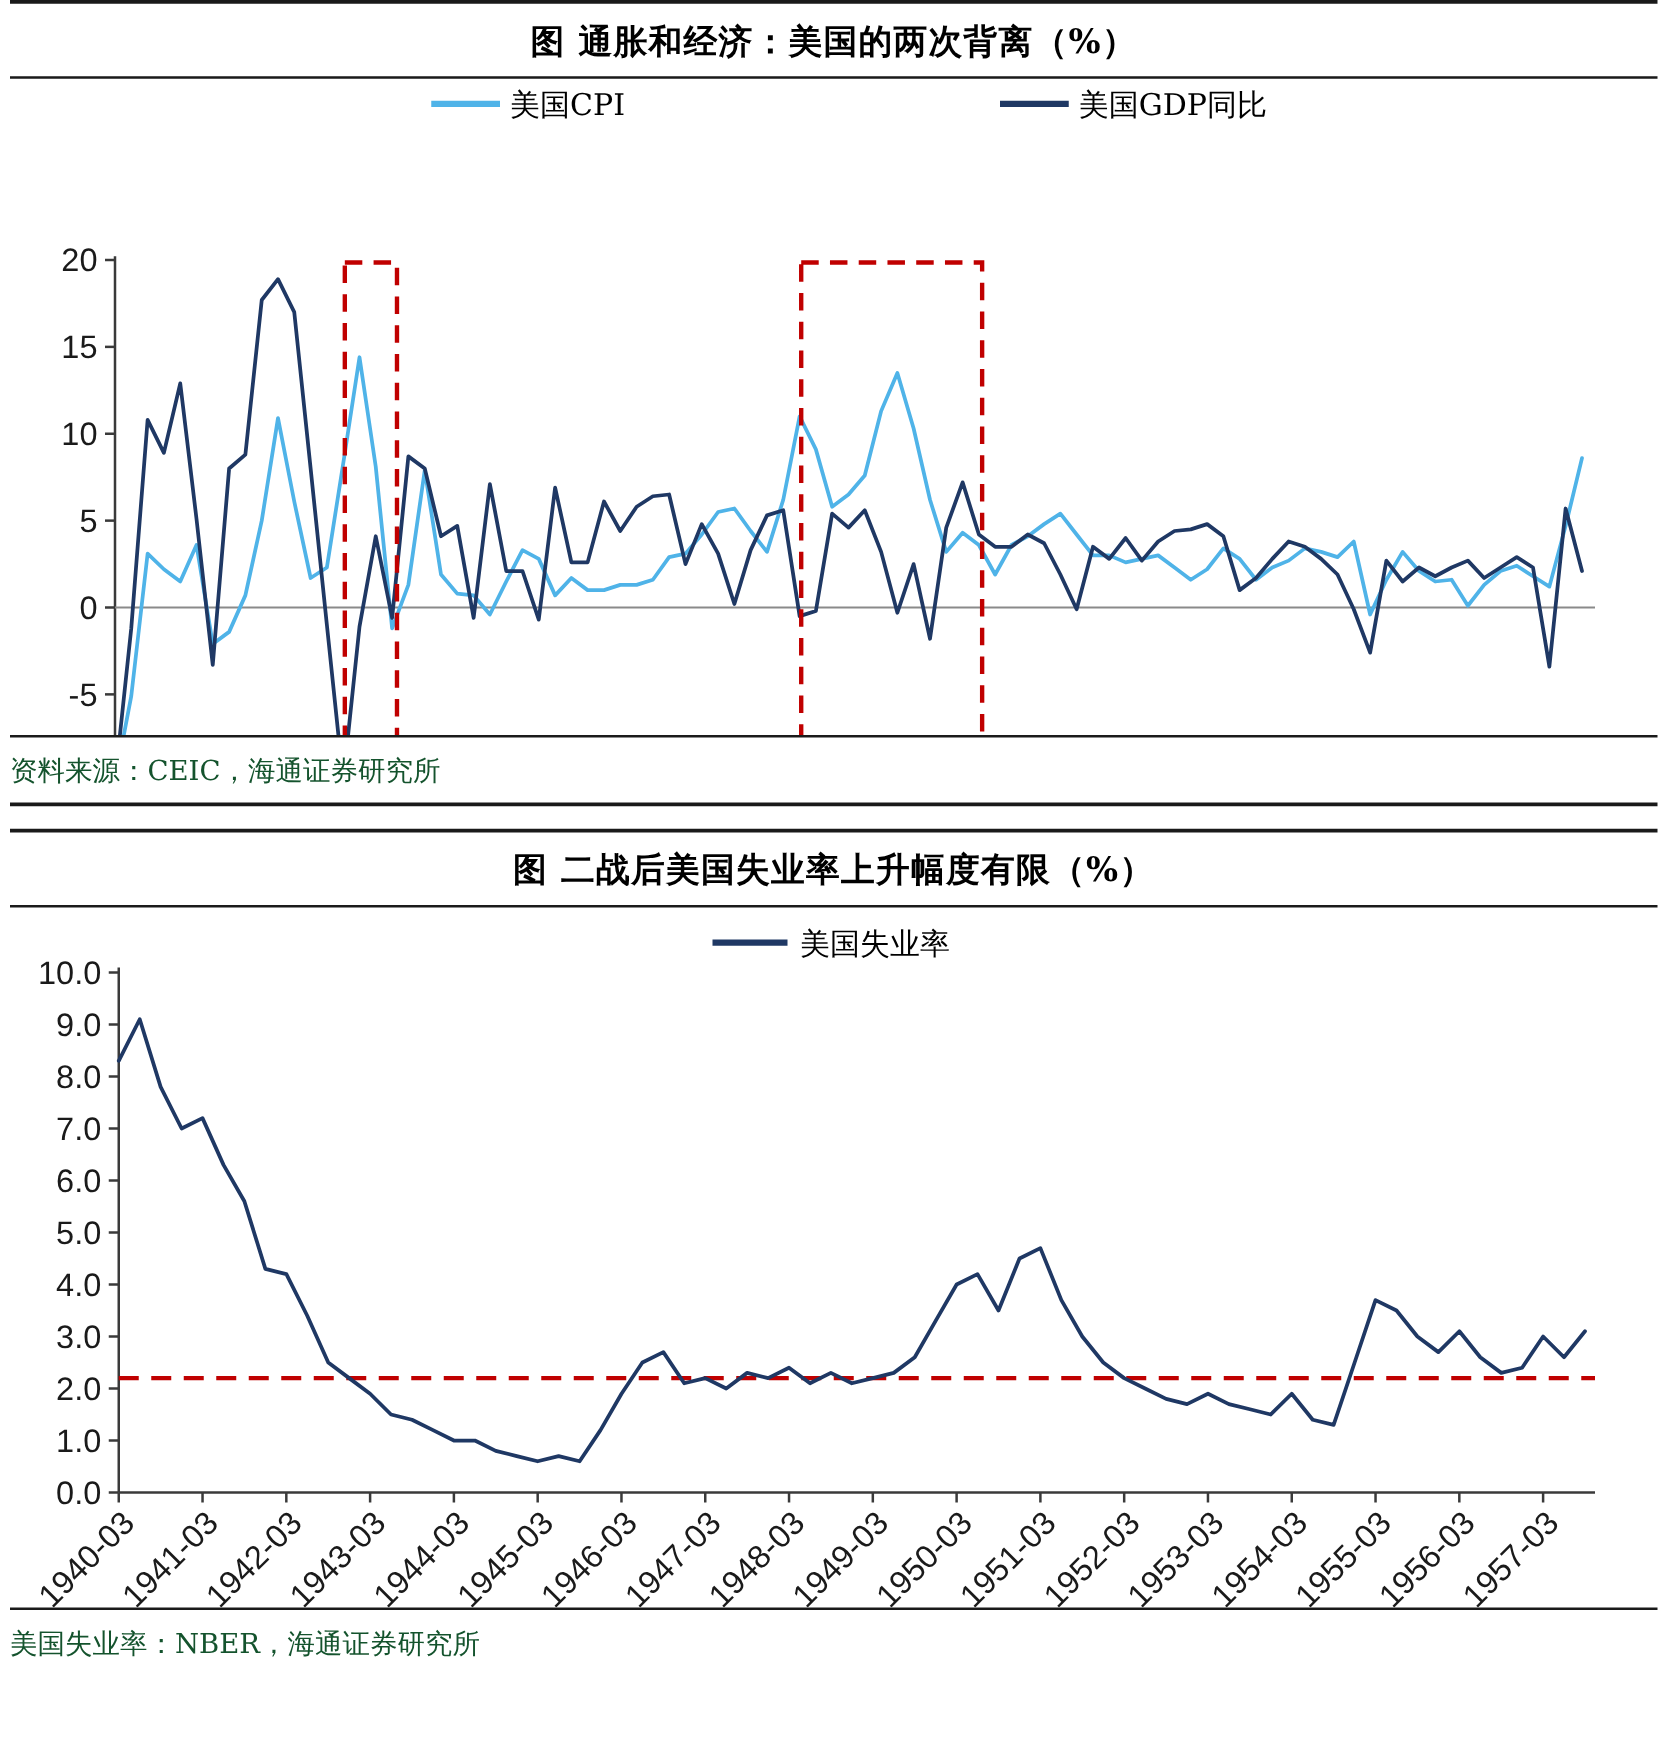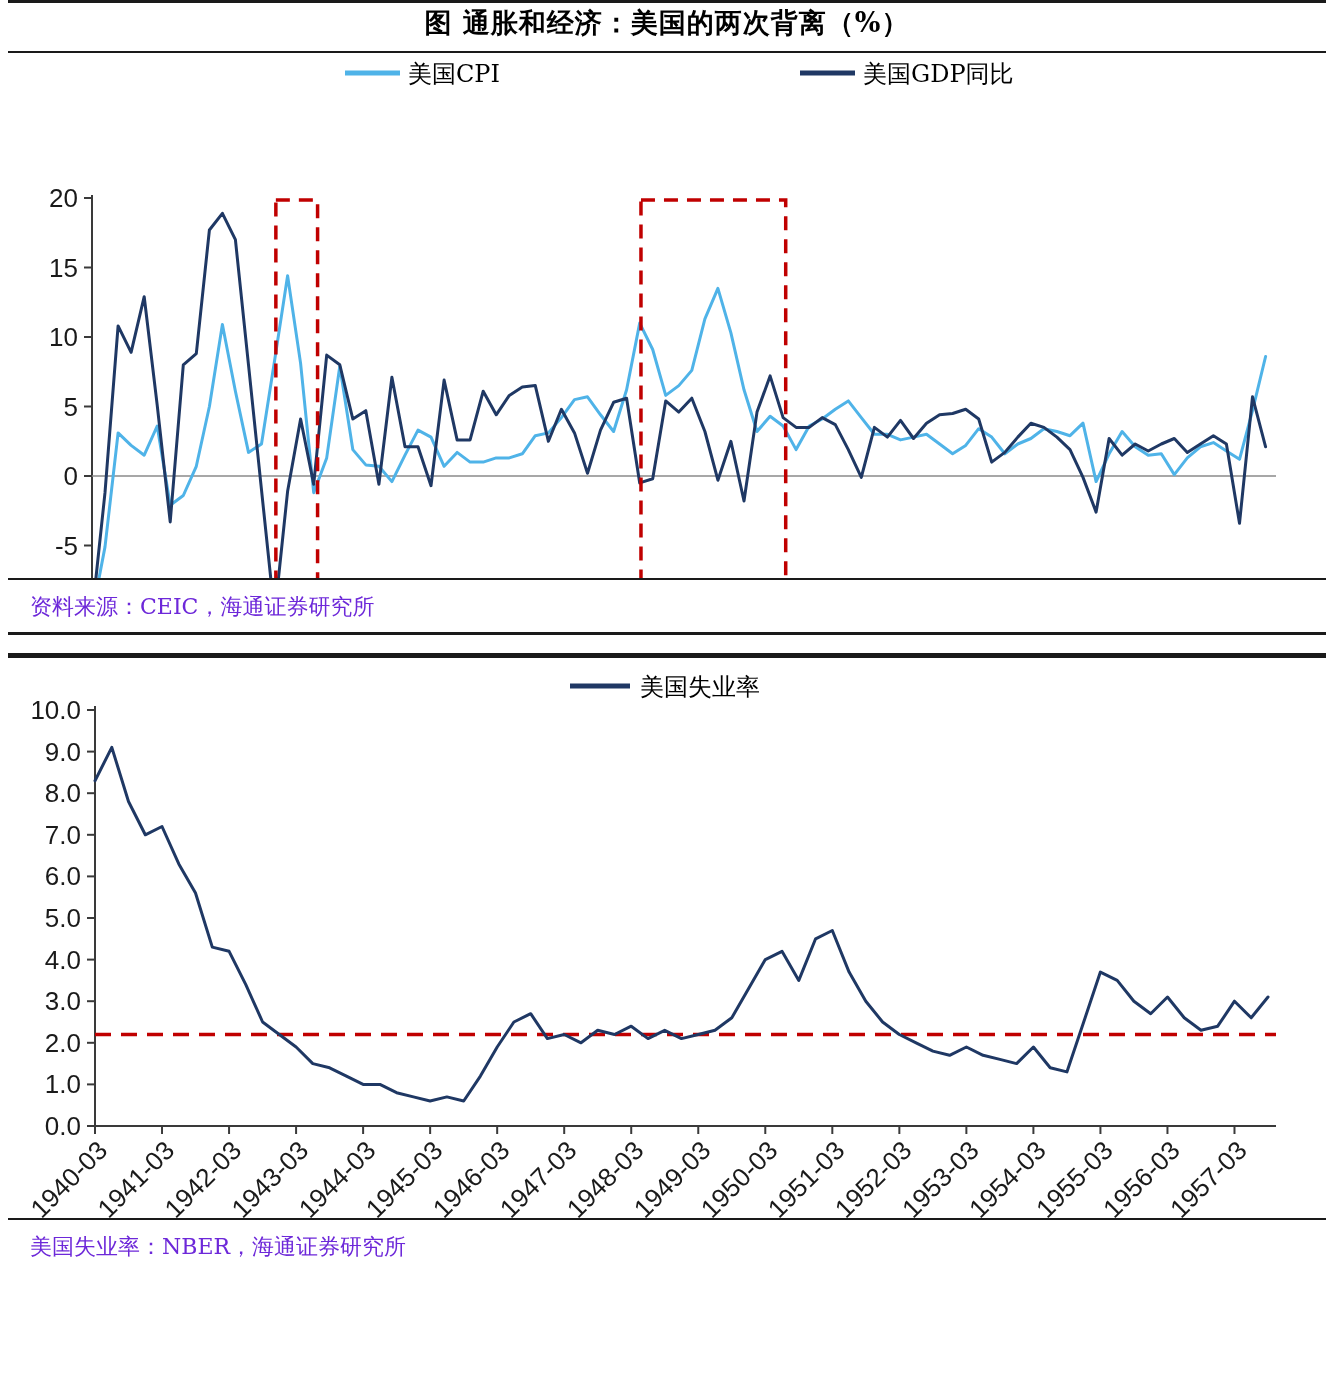--- a/index.html
+++ b/index.html
@@ -26,28 +26,28 @@
   }
   .rule.thin {
     height: 2px;
   }
   .fig-title {
     text-align: center;
     font-family: "DejaVu Serif", serif;
     font-weight: bold;
     font-size: 27px;
     letter-spacing: 1px;
-    padding: 2px 0 10px 0;
+    padding: 12px 0 10px 0;
     color: #000;
   }
   .source {
     font-family: "DejaVu Serif", serif;
     font-size: 22px;
-    padding: 12px 0 10px 30px;
-    color: #6d28d9;
+    padding: 12px 0 10px 8px;
+    color: #14532d;
   }
   .plot-wrap {
     position: relative;
     border-radius: 23px;
   }
   svg {
     display: block;
   }
   .axis-label {
     font-family: "Liberation Sans", sans-serif;
@@ -140,20 +140,21 @@
 
   <div class="rule thin"></div>
   <div class="source">资料来源：CEIC，海通证券研究所</div>
   <div class="rule"></div>
 </div>
 
 <div class="spacer-gap"></div>
 
 <div class="figure">
   <div class="rule"></div>
+  <div class="fig-title">图  二战后美国失业率上升幅度有限（%）</div>
   <div class="rule thin"></div>
 
   <div class="plot-wrap">
     <svg id="chart2" width="1334" height="560" viewBox="0 0 1334 560">
         <line x1="570" y1="28" x2="630" y2="28" stroke="#1F3864" stroke-width="5"></line>
         <text x="640" y="37" class="legend-text">美国失业率</text>
         <line x1="95" y1="48" x2="95" y2="468" stroke="#3a3a3a" stroke-width="2"></line>
         <line x1="95" y1="468" x2="1276" y2="468" stroke="#3a3a3a" stroke-width="2"></line>
         <line x1="87" y1="52" x2="95" y2="52" stroke="#3a3a3a" stroke-width="2"></line>
         <text x="81" y="61" class="axis-label" font-size="26" text-anchor="end">10.0</text>

